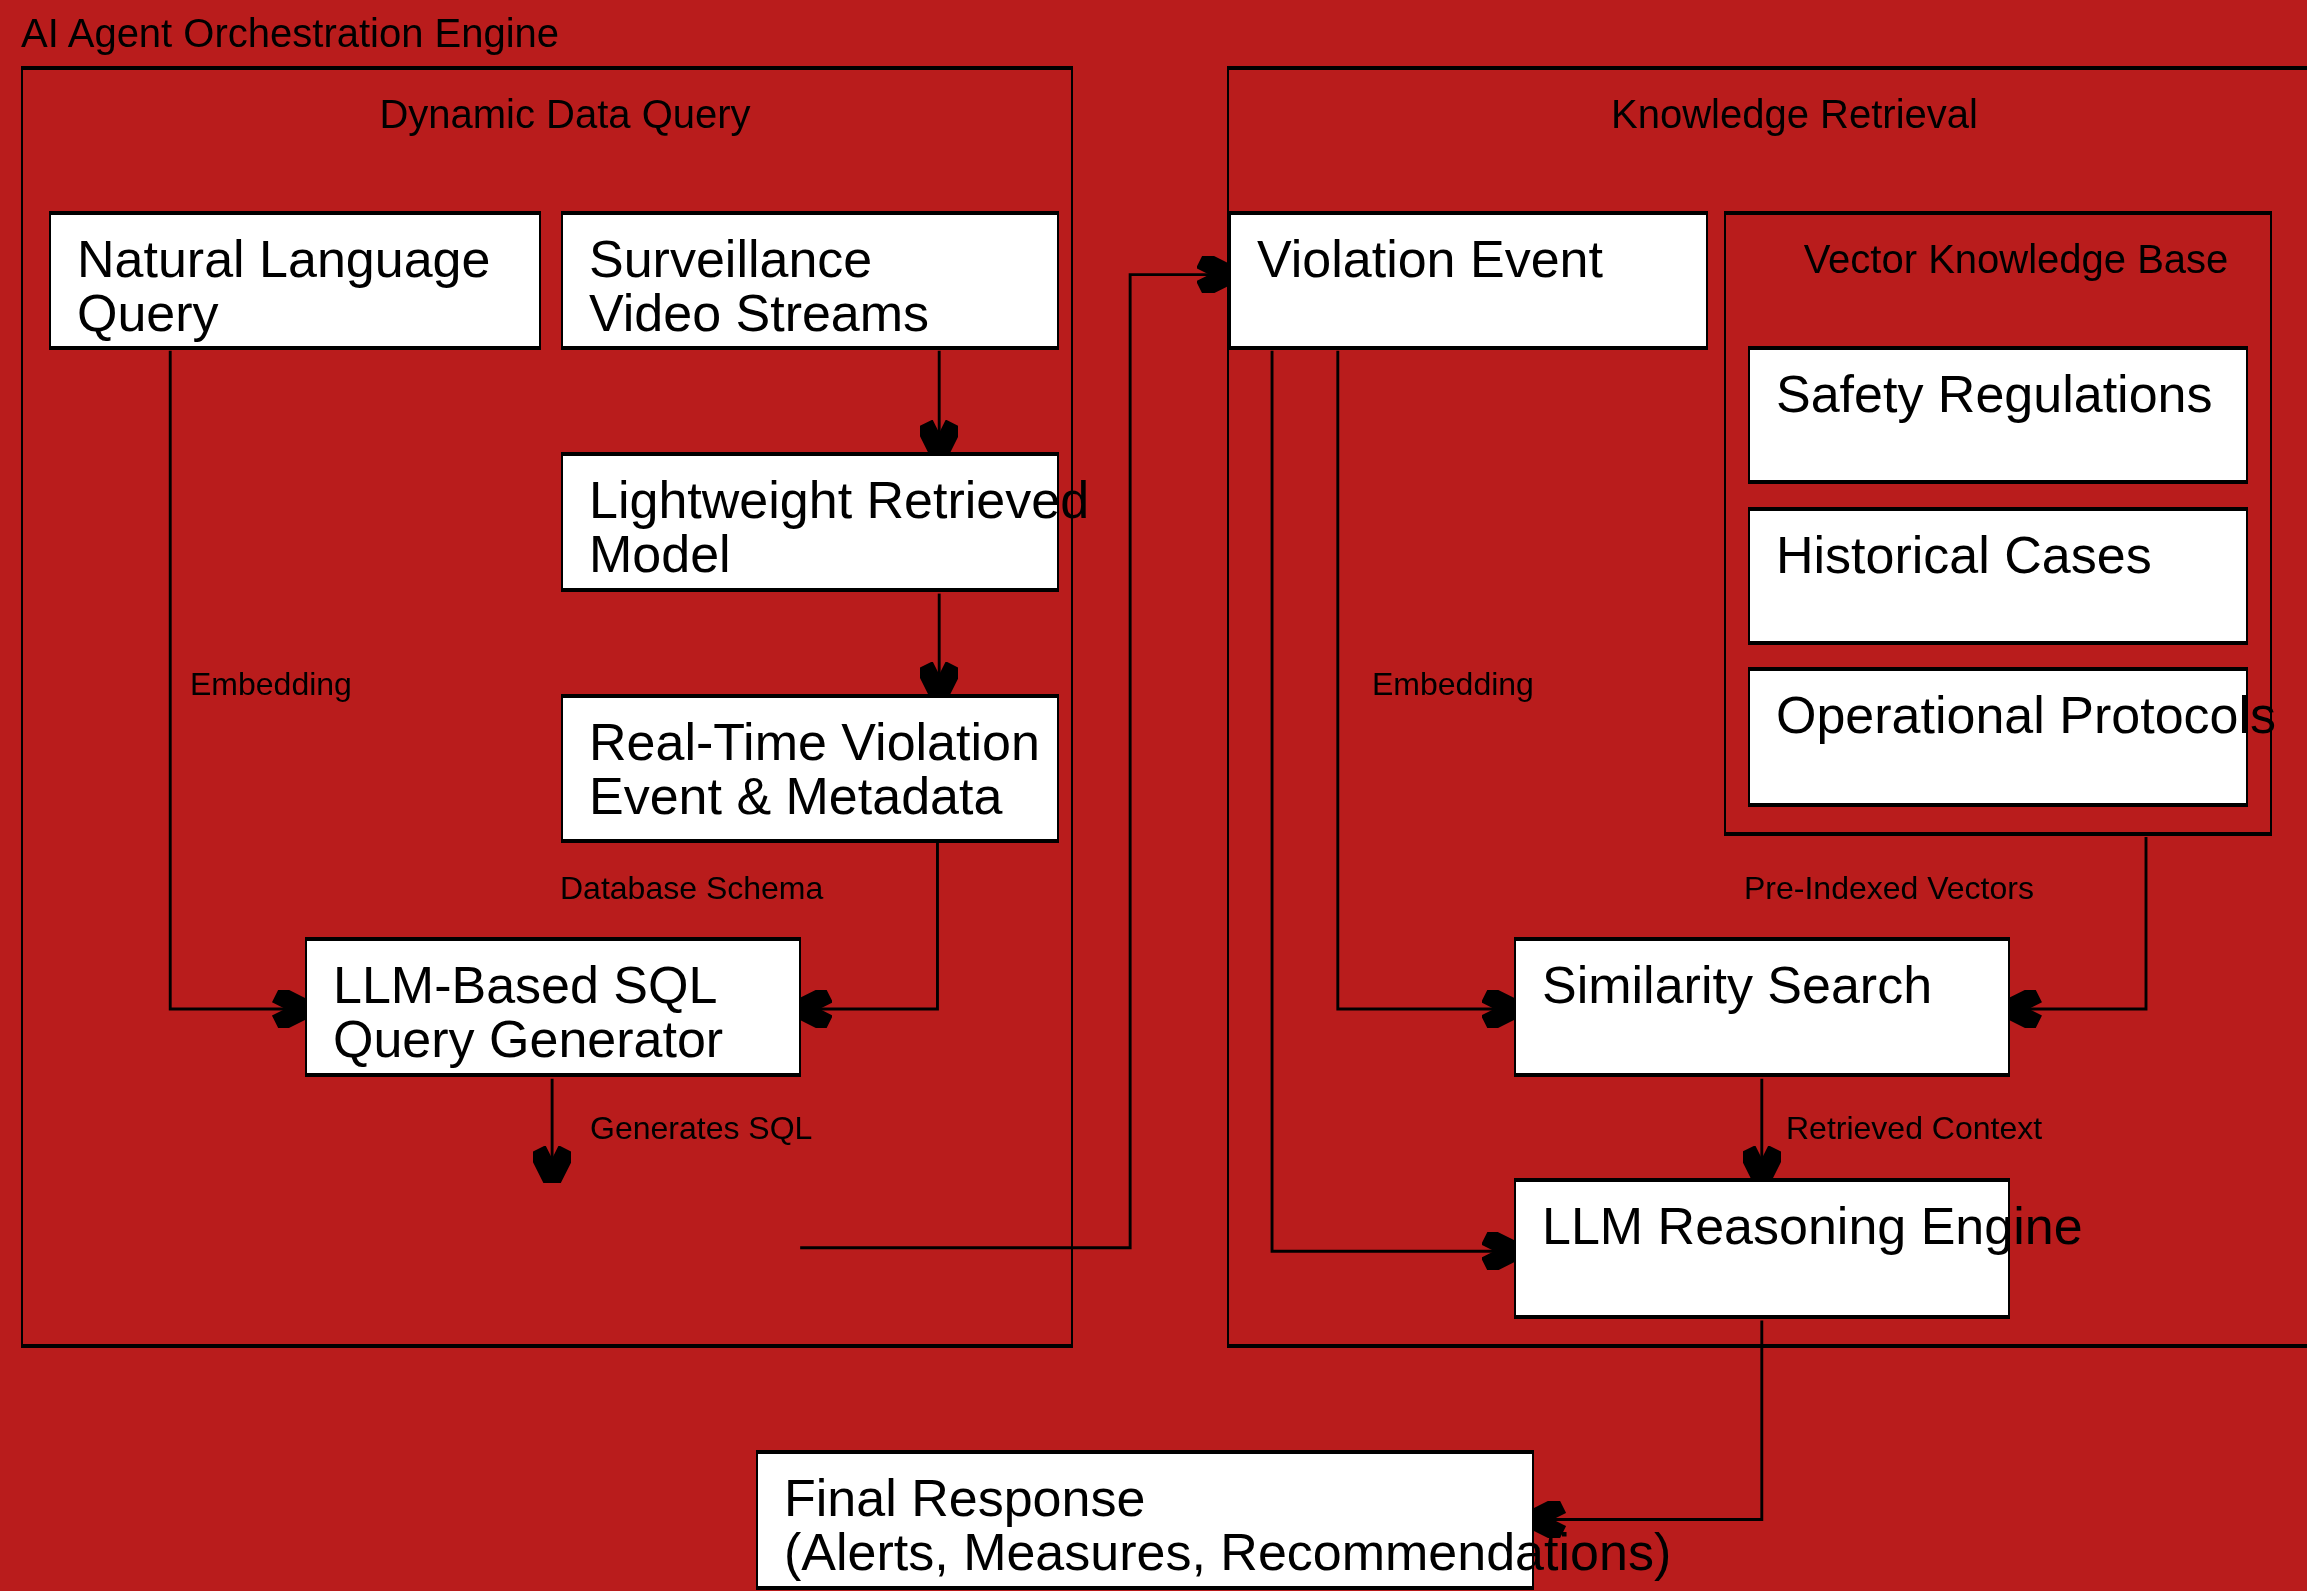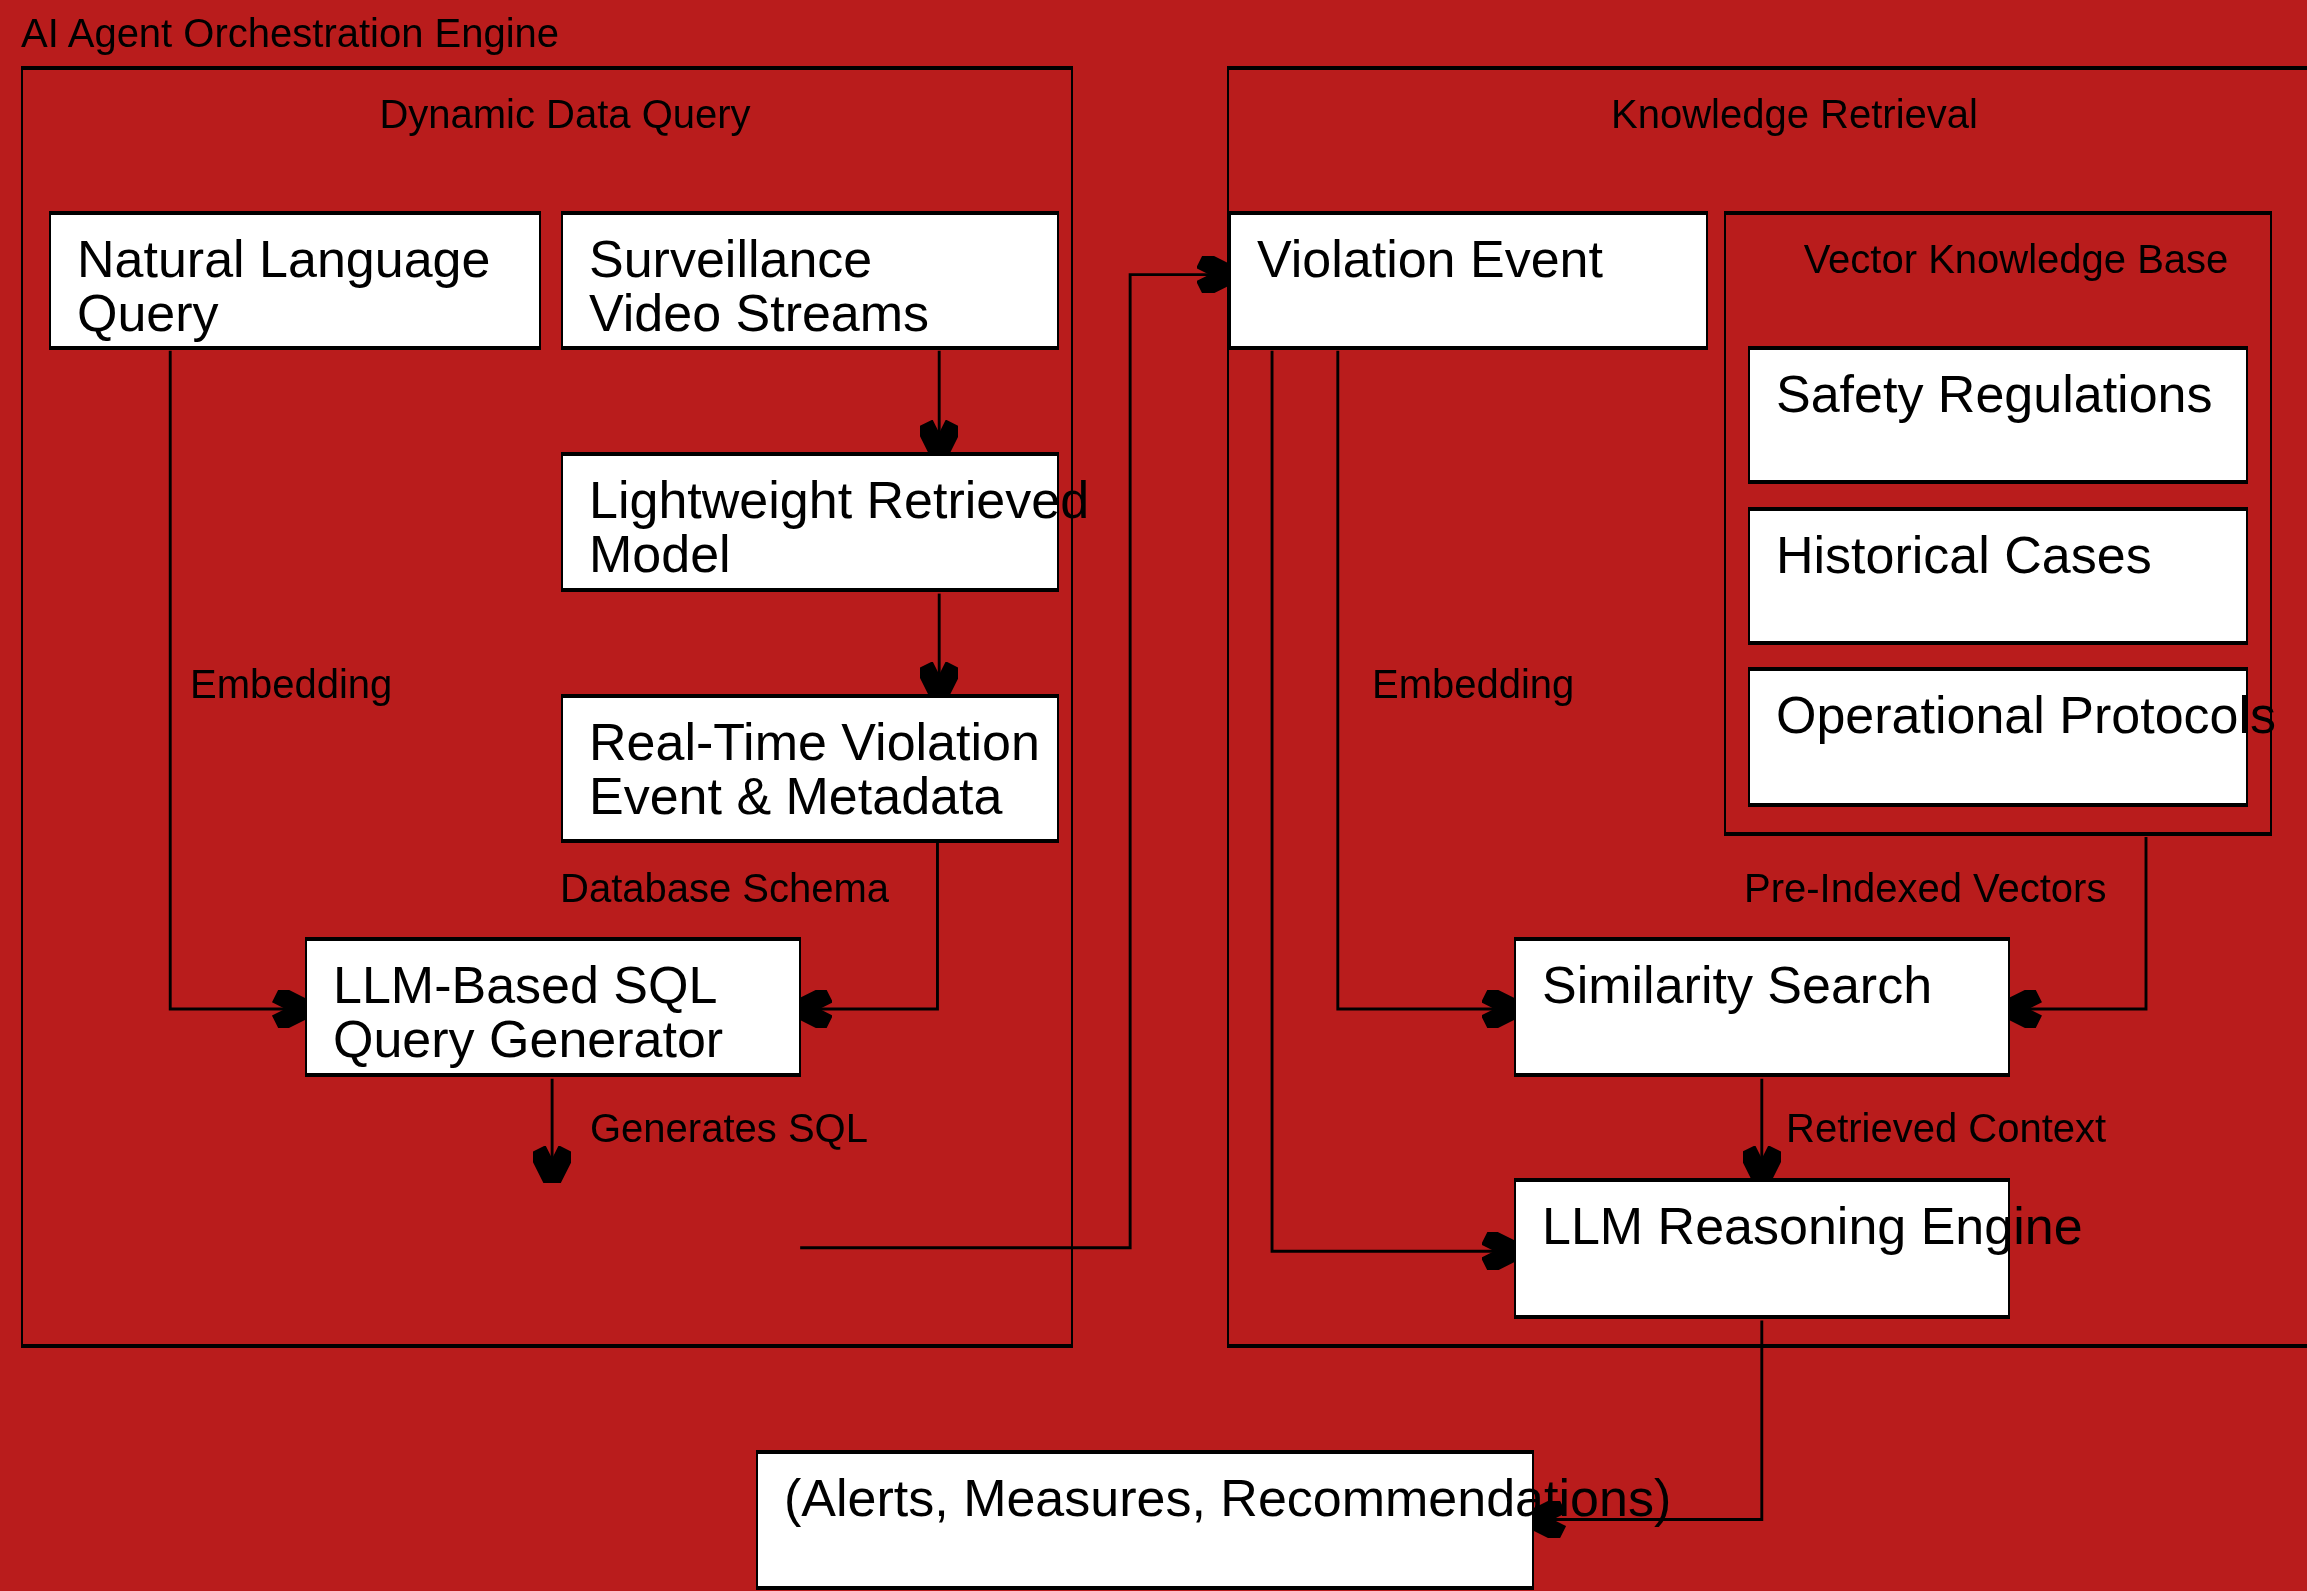--- a/index.html
+++ b/index.html
@@ -28,21 +28,21 @@
   .box {
     position:absolute; box-sizing:border-box;
     border:2.3px solid #000;
     border-top-width:4px; border-bottom-width:4px;
     background:#ffffff;
     padding:17.3px 14px 0 26px;
     font-size:52px; line-height:54px; white-space:nowrap;
   }
   .edge-label {
     position:absolute; transform:translateY(-50%);
-    font-size:40px; line-height:54px; white-space:nowrap;
+    font-size:32px; line-height:54px; white-space:nowrap;
   }
   svg.edges { position:absolute; left:0; top:0; width:2307px; height:1591px; }
   svg.edges path { fill:none; stroke:#000000; stroke-width:5; }
 </style>
 </head>
 <body>
 
 <div class="canvas">
 
   <div class="title">AI Agent Orchestration Engine</div>
@@ -122,20 +122,21 @@
 
   <div class="box" style="left:1514px; top:937px; width:496px; height:140px;">
     <div>Similarity Search</div>
   </div>
 
   <div class="box" style="left:1514px; top:1178px; width:496px; height:141px;">
     <div>LLM Reasoning Engine</div>
   </div>
 
   <div class="box" style="left:756px; top:1450px; width:778px; height:140px;">
+    <div>Final Response</div>
     <div>(Alerts, Measures, Recommendations)</div>
   </div>
 
   <div class="edge-label" style="left:190px; top:684px;">Embedding</div>
   <div class="edge-label" style="left:560px; top:888px;">Database Schema</div>
   <div class="edge-label" style="left:590px; top:1128px;">Generates SQL</div>
   <div class="edge-label" style="left:1372px; top:684px;">Embedding</div>
   <div class="edge-label" style="left:1744px; top:888px;">Pre-Indexed Vectors</div>
   <div class="edge-label" style="left:1786px; top:1128px;">Retrieved Context</div>
 

